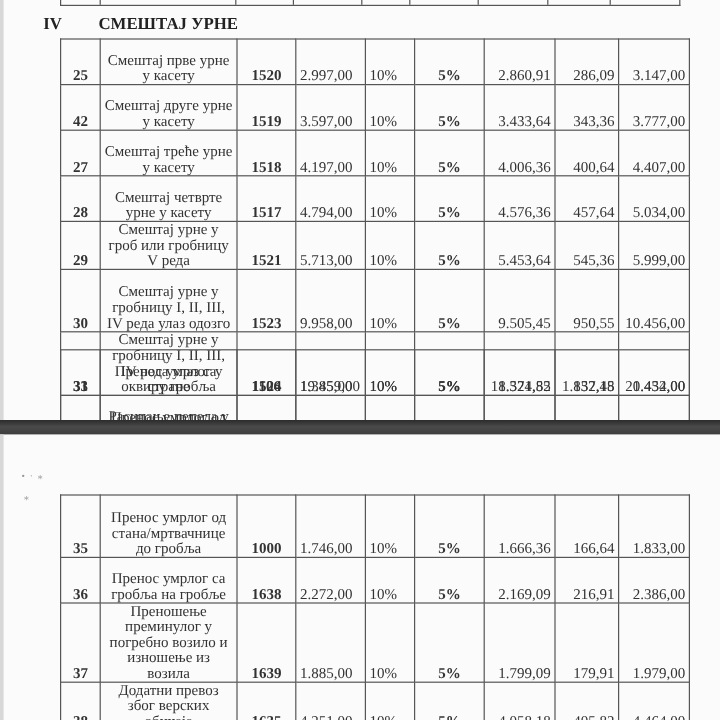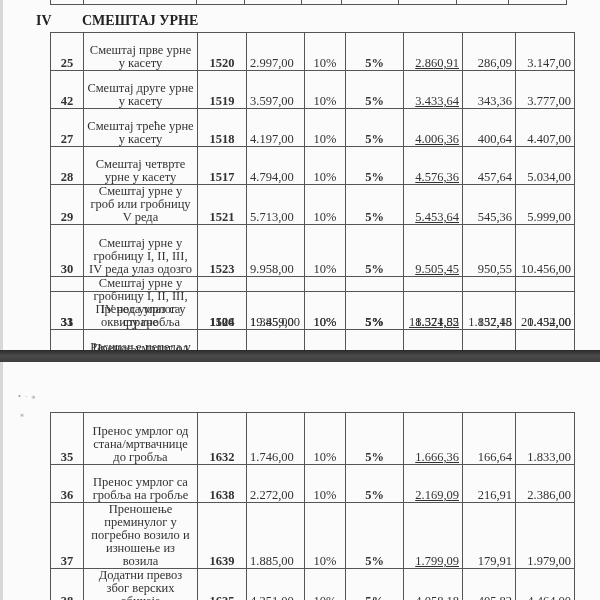--- a/index.html
+++ b/index.html
@@ -10,23 +10,23 @@
   .page2 { top:362px; height:238px; }
   .left-edge { position:absolute; left:0; top:0; bottom:0; width:3px; background:#d8d8d8; }
   .separator { position:absolute; left:0; top:350px; width:600px; height:14px;
                background:linear-gradient(#2b2b2b,#4a4a4a 40%,#3a3a3a); }
   table { position:absolute; border-collapse:collapse; table-layout:fixed; left:50px; width:515px; }
   td { border:1px solid #555; padding:0 3px; font-size:12.5px; line-height:13px; vertical-align:bottom; }
   .c-num { width:26px; text-align:center; font-weight:bold; }
   .c-desc { width:107px; text-align:center; }
   .c-code { width:42px; text-align:center; font-weight:bold;margin-top:16px; }
   .c-price { width:51px; text-align:left; }
-  .c-p10 { width:34px; text-align:center; }
+  .c-p10 { width:34px; }
   .c-p5 { width:51px; text-align:center; font-weight:bold; }
-  .c-net { width:52px; text-align:right;text-decoration:underline; }
+  .c-net { width:52px; text-align:right; }
   .c-vat { width:46px; text-align:right; }
   .c-total { width:52px; text-align:right; font-weight:normal; }
   .section-title { position:absolute; left:36px; font-weight:bold; font-size:14px; color:#222; }
   .section-title .roman { display:inline-block; width:46px; }
   .top-stub { position:absolute; left:50px; top:-12px; width:515px; height:16px; border:1px solid #555; border-top:none; }
   .top-stub span { position:absolute; top:0; bottom:0; border-left:1px solid #555; }
   .specks { position:absolute; left:18px; top:30px; font-size:8px; color:#999; }
 </style>
 </head>
 <body>
@@ -171,21 +171,21 @@
 <div class="separator"></div>
 
 <div class="page page2">
   <div class="left-edge"></div>
   <div class="specks">• &nbsp;· &nbsp;⁎<br><br>&nbsp;⁎</div>
   <table style="top:50px">
     <tbody id="tb-c">
         <tr style="height: 52px;">
           <td class="c-num">35</td>
           <td class="c-desc">Пренос умрлог од стана/мртвачнице до гробља</td>
-          <td class="c-code">1632</td>
+          <td class="c-code">1000</td>
           <td class="c-price">1.746,00</td>
           <td class="c-p10">10%</td>
           <td class="c-p5">5%</td>
           <td class="c-net">1.666,36</td>
           <td class="c-vat">166,64</td>
           <td class="c-total">1.833,00</td>
         </tr>
         <tr style="height: 38px;">
           <td class="c-num">36</td>
           <td class="c-desc">Пренос умрлог са гробља на гробље</td>

